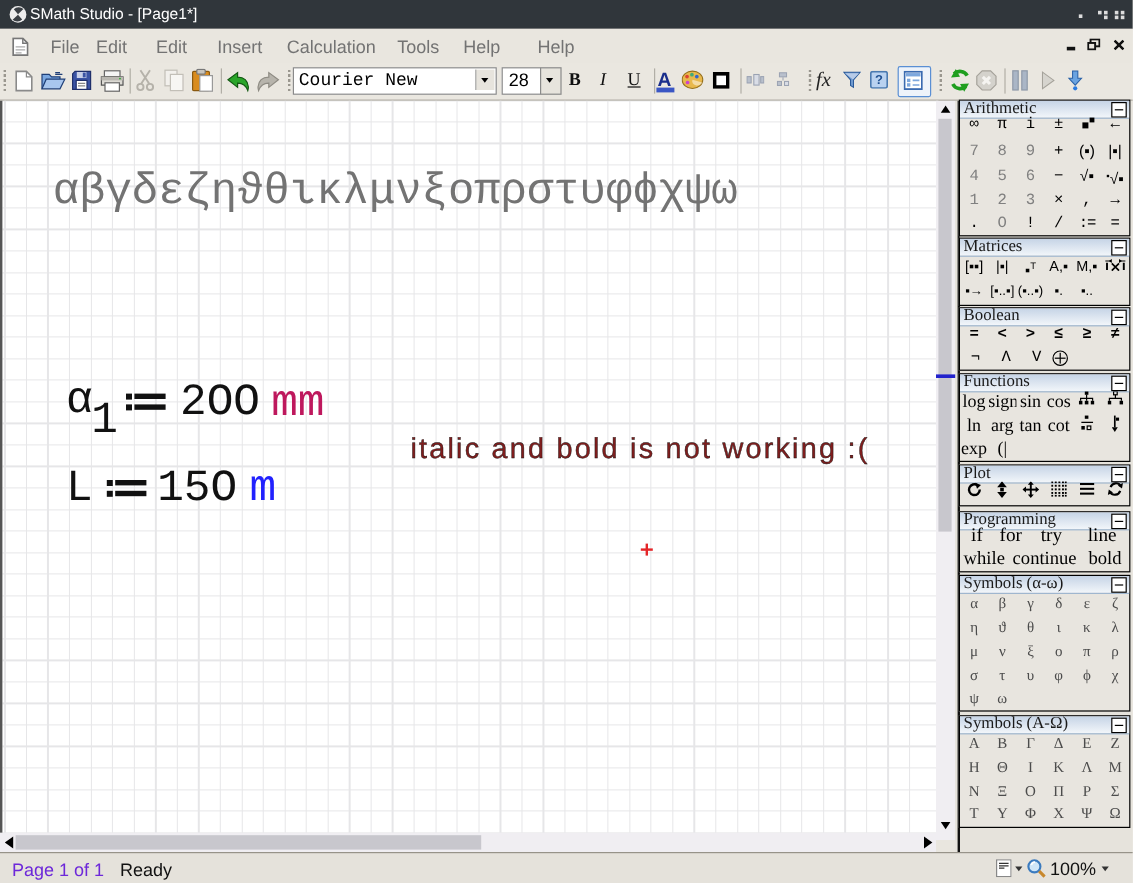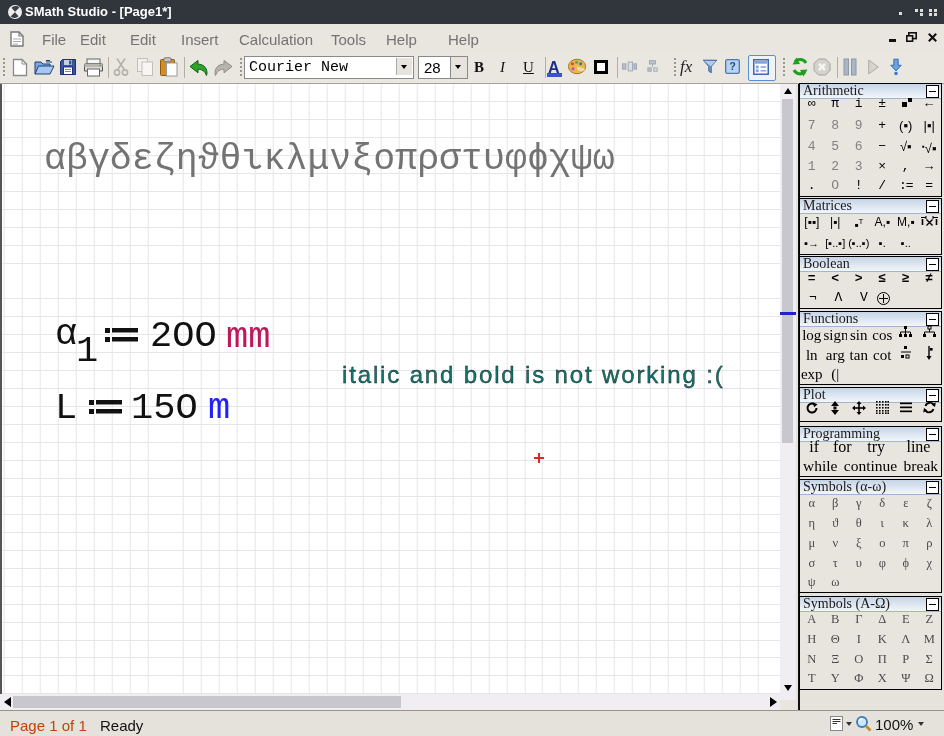--- a/index.html
+++ b/index.html
@@ -1,18 +1,18 @@
 <!DOCTYPE html>
 <html><head><meta charset="utf-8">
 <style>
 html,body{margin:0;padding:0}
 body{width:944px;height:736px;overflow:hidden;font-family:"Liberation Sans",sans-serif;position:relative;background:#e9e6df}
 .abs{position:absolute}
 #titlebar{left:0;top:0;width:944px;height:24px;background:#30363b}
-#titletext{left:25px;top:4px;color:#fff;font-weight:bold;font-size:13px}
+#titletext{left:25px;top:4px;color:#fff;font-weight:normal;font-size:13px}
 #menubar{left:0;top:24px;width:944px;height:28px;background:#e9e6df}
 .menuitem{top:31px;font-size:15px;color:#737373}
 #toolbar{left:0;top:52px;width:944px;height:31px;background:#eae7e0;border-bottom:1px solid #a5a198}
 #canvas{left:0;top:84px;width:780px;height:610px;background:
  repeating-linear-gradient(to right,transparent 0,transparent 16.95px,#e6e6e8 16.95px,#e6e6e8 17.95px),
  repeating-linear-gradient(to bottom,transparent 0,transparent 16.95px,#e6e6e8 16.95px,#e6e6e8 17.95px),
  #fff;
  background-position:-15.3px 0,0 18px;border-left:2px solid #555}
 .mono{font-family:"Liberation Mono",monospace}
 .serif{font-family:"Liberation Serif",serif}
@@ -245,21 +245,21 @@
 <span class="abs mono" id="greekrow" style="left:44px;top:139px;font-size:36.6px;color:#737373">αβγδεζηϑθικλμνξοπρστυφϕχψω</span>
 <span class="abs mono mathb" style="left:55px;top:313px">α</span>
 <span class="abs mono mathb" style="left:76px;top:330px">1</span>
 <span class="abs asg" style="left:105px;top:328px"></span>
 <span class="abs mono mathb" style="left:150px;top:315px">2OO</span>
 <span class="abs mono mathb" style="left:226px;top:316px;color:#be185d">mm</span>
 <span class="abs mono mathb" style="left:55px;top:387px">L</span>
 <span class="abs asg" style="left:89px;top:400px"></span>
 <span class="abs mono mathb" style="left:131px;top:387px">15O</span>
 <span class="abs mono mathb" style="left:208px;top:387px;color:#2121fe">m</span>
-<span class="abs" style="left:342px;top:361px;font-size:24px;color:#0f766e;-webkit-text-stroke:0.35px #111;letter-spacing:1.85px">italic and bold is not working :(</span>
+<span class="abs" style="left:342px;top:361px;font-size:24px;color:#7f1d1d;-webkit-text-stroke:0.35px #111;letter-spacing:1.85px">italic and bold is not working :(</span>
 <span class="abs cross" style="left:534px;top:453px"></span>
 
 <div class="abs panel" style="top:83px;height:112px">
     <div class="phead">Arithmetic<span class="pmin">−</span></div>
   </div>
 <div class="abs panel" style="top:198px;height:55px">
     <div class="phead">Matrices<span class="pmin">−</span></div>
   </div>
 <div class="abs panel" style="top:256px;height:51px">
     <div class="phead">Boolean<span class="pmin">−</span></div>
@@ -465,21 +465,21 @@
 
 <div class="abs prow serif" style="top:438px;font-size:16px">
     <span>if</span>
     <span>for</span>
     <span style="flex:1.4">try</span>
     <span style="flex:1.6">line</span>
   </div>
 <div class="abs prow serif" style="top:457px;font-size:15.5px">
     <span style="flex:1.02">while</span>
     <span style="flex:1.52">continue</span>
-    <span style="flex:1.02">break</span>
+    <span style="flex:1.02">bold</span>
   </div>
 
 <div class="abs prow gk" style="top:494px">
     <span>α</span>
     <span>β</span>
     <span>γ</span>
     <span>δ</span>
     <span>ε</span>
     <span>ζ</span>
   </div>
@@ -542,21 +542,21 @@
   </div>
 <div class="abs prow gk" style="top:669px">
     <span>Τ</span>
     <span>Υ</span>
     <span>Φ</span>
     <span>Χ</span>
     <span>Ψ</span>
     <span>Ω</span>
   </div>
 
-<span class="abs" style="left:10px;top:717px;font-size:15px;color:#c2410c">Page 1 of 1</span>
+<span class="abs" style="left:10px;top:717px;font-size:15px;color:#6d28d9">Page 1 of 1</span>
 <span class="abs" style="left:100px;top:717px;font-size:15px;color:#111">Ready</span>
 <span class="abs" style="left:875px;top:716px;font-size:15px;color:#111">100%</span>
 <svg class="abs" style="left:830px;top:716px" width="13" height="15" viewBox="0 0 13 15">
     <rect x="0.5" y="0.5" width="12" height="14" fill="#fff" stroke="#888"></rect>
     <path d="M2.5 3.5H10.5M2.5 5.5H10.5M2.5 7.5H7" stroke="#333"></path>
   </svg>
 <div class="abs tri-sm" style="left:846px;top:722px"></div>
 <svg class="abs" style="left:855px;top:715px" width="17" height="17" viewBox="0 0 17 17">
     <circle cx="7" cy="7" r="5" fill="#cfe6f8" stroke="#3b7bbf" stroke-width="1.8"></circle>
     <path d="M11 11 15.5 15.5" stroke="#c8882c" stroke-width="2.6"></path>

